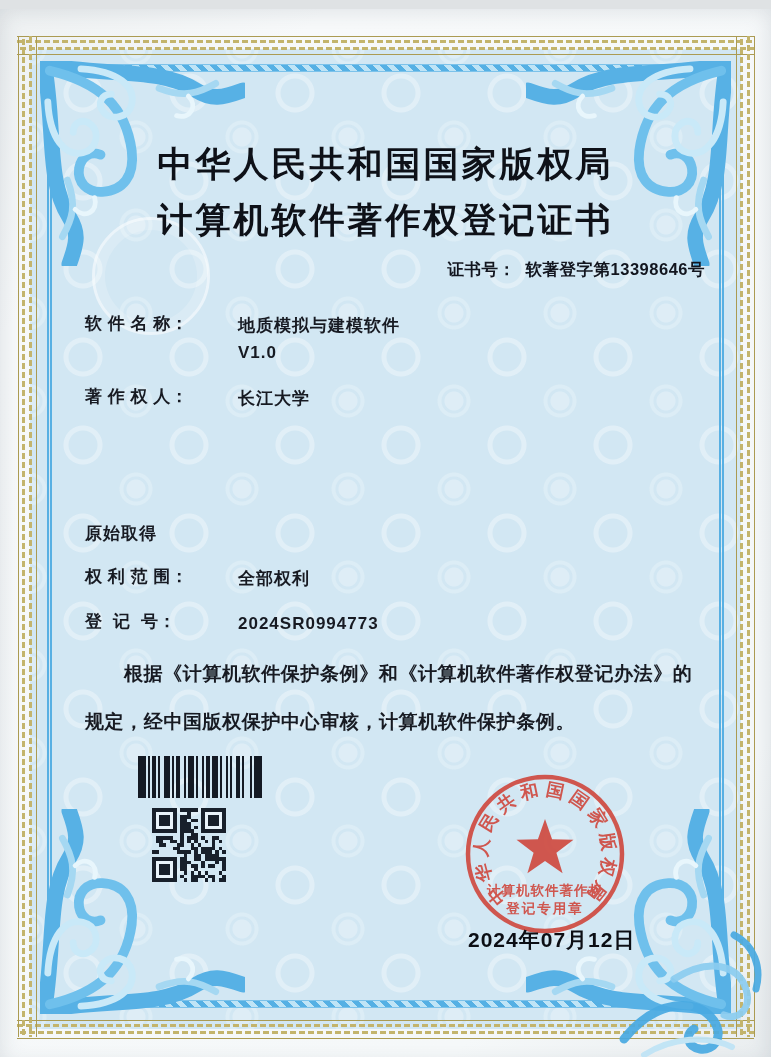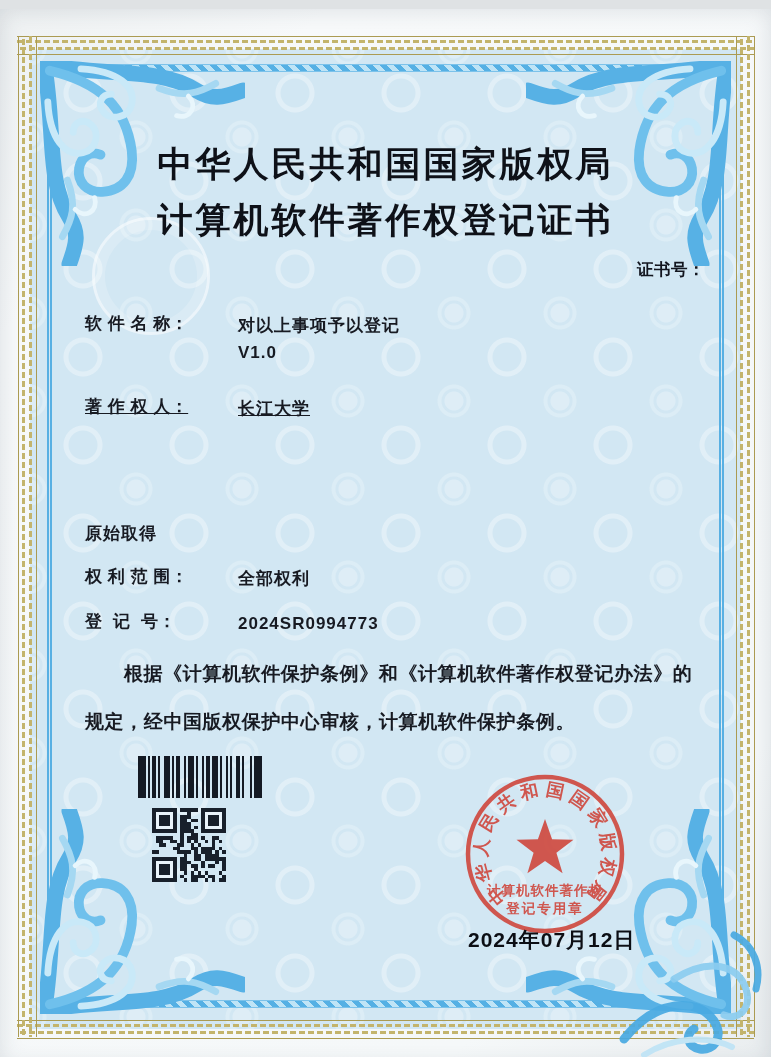--- a/index.html
+++ b/index.html
@@ -73,21 +73,21 @@
   }
   .t1{top:132px;} .t2{top:188px;}
   .certno{
     position:absolute;top:250px;right:66px;display:flex;gap:10px;
     font-size:16.5px;font-weight:700;letter-spacing:.5px;color:#12151e;white-space:nowrap;
   }
   .field{position:absolute;left:85px;display:flex;font-size:17px;font-weight:700;color:#171a22;}
   .flabel{width:153px;flex:0 0 153px;letter-spacing:.5px;white-space:pre;}
   .fvalue{line-height:27px;letter-spacing:1px;}
   .fvalue span{display:block;}
-  .f1{top:303px;} .f2{top:386px;text-decoration:underline;} .f3{top:511px;} .f4{top:556px;} .f5{top:601px;}
+  .f1{top:303px;} .f2{top:376px;} .f3{top:511px;} .f4{top:556px;} .f5{top:601px;}
   .stmt{
     position:absolute;left:85px;width:625px;font-size:19px;font-weight:600;
     color:#171a22;letter-spacing:.6px;white-space:nowrap;
   }
   .s1{top:652px;text-indent:39px;} .s2{top:700px;}
   .barcode{position:absolute;left:138px;top:747px;width:124px;height:42px;display:flex;}
   .barcode i{display:block;height:100%;}
   .qr{position:absolute;left:152px;top:799px;width:74px;height:74px;}
   .seal{position:absolute;left:458px;top:758px;width:174px;height:174px;z-index:6;
         opacity:.9;mix-blend-mode:multiply;}
@@ -181,26 +181,27 @@
     </g>
   </svg>
 
   <div class="content">
 
     <div class="title t1">中华人民共和国国家版权局</div>
     <div class="title t2">计算机软件著作权登记证书</div>
 
     <div class="certno">
       <span>证书号：</span>
+      <span>软著登字第13398646号</span>
     </div>
 
     <div class="field f1">
       <span class="flabel">软 件 名 称：</span>
       <span class="fvalue">
-        <span>对以上事项予以登记</span>
+        <span>地质模拟与建模软件</span>
         <span>V1.0</span>
       </span>
     </div>
 
     <div class="field f2">
       <span class="flabel">著 作 权 人：</span>
       <span class="fvalue">长江大学</span>
     </div>
 
     <div class="field f3">

